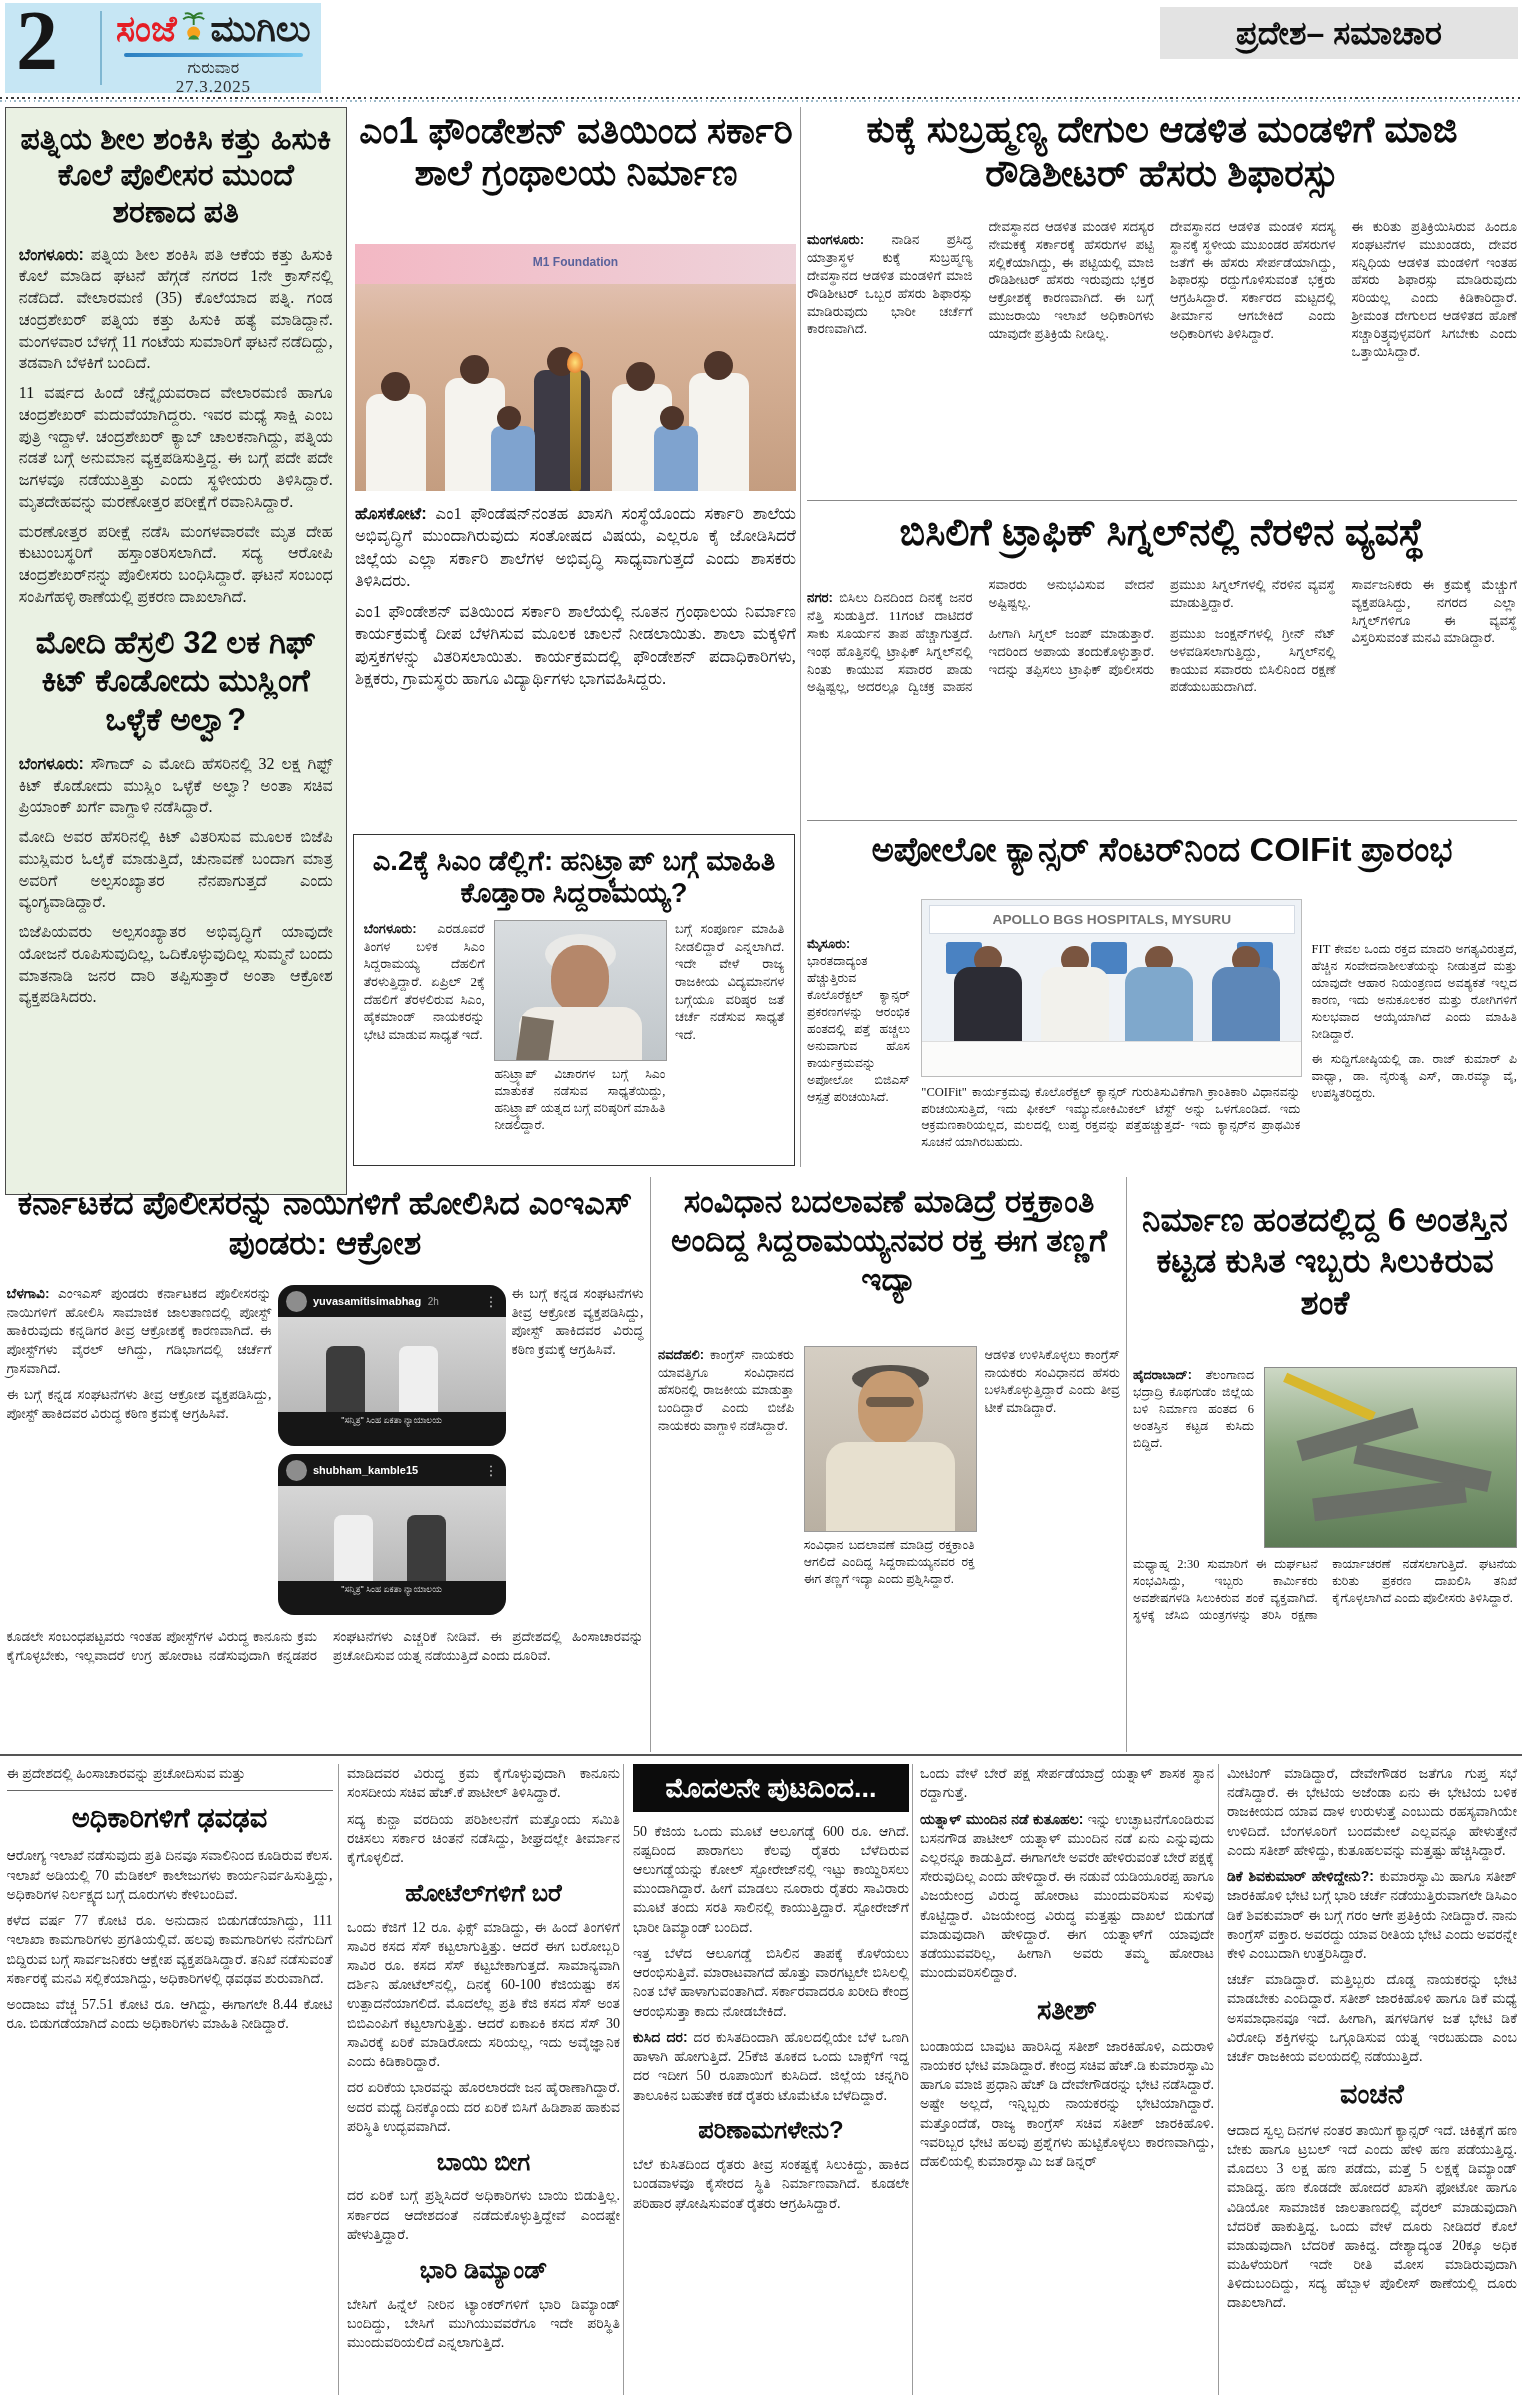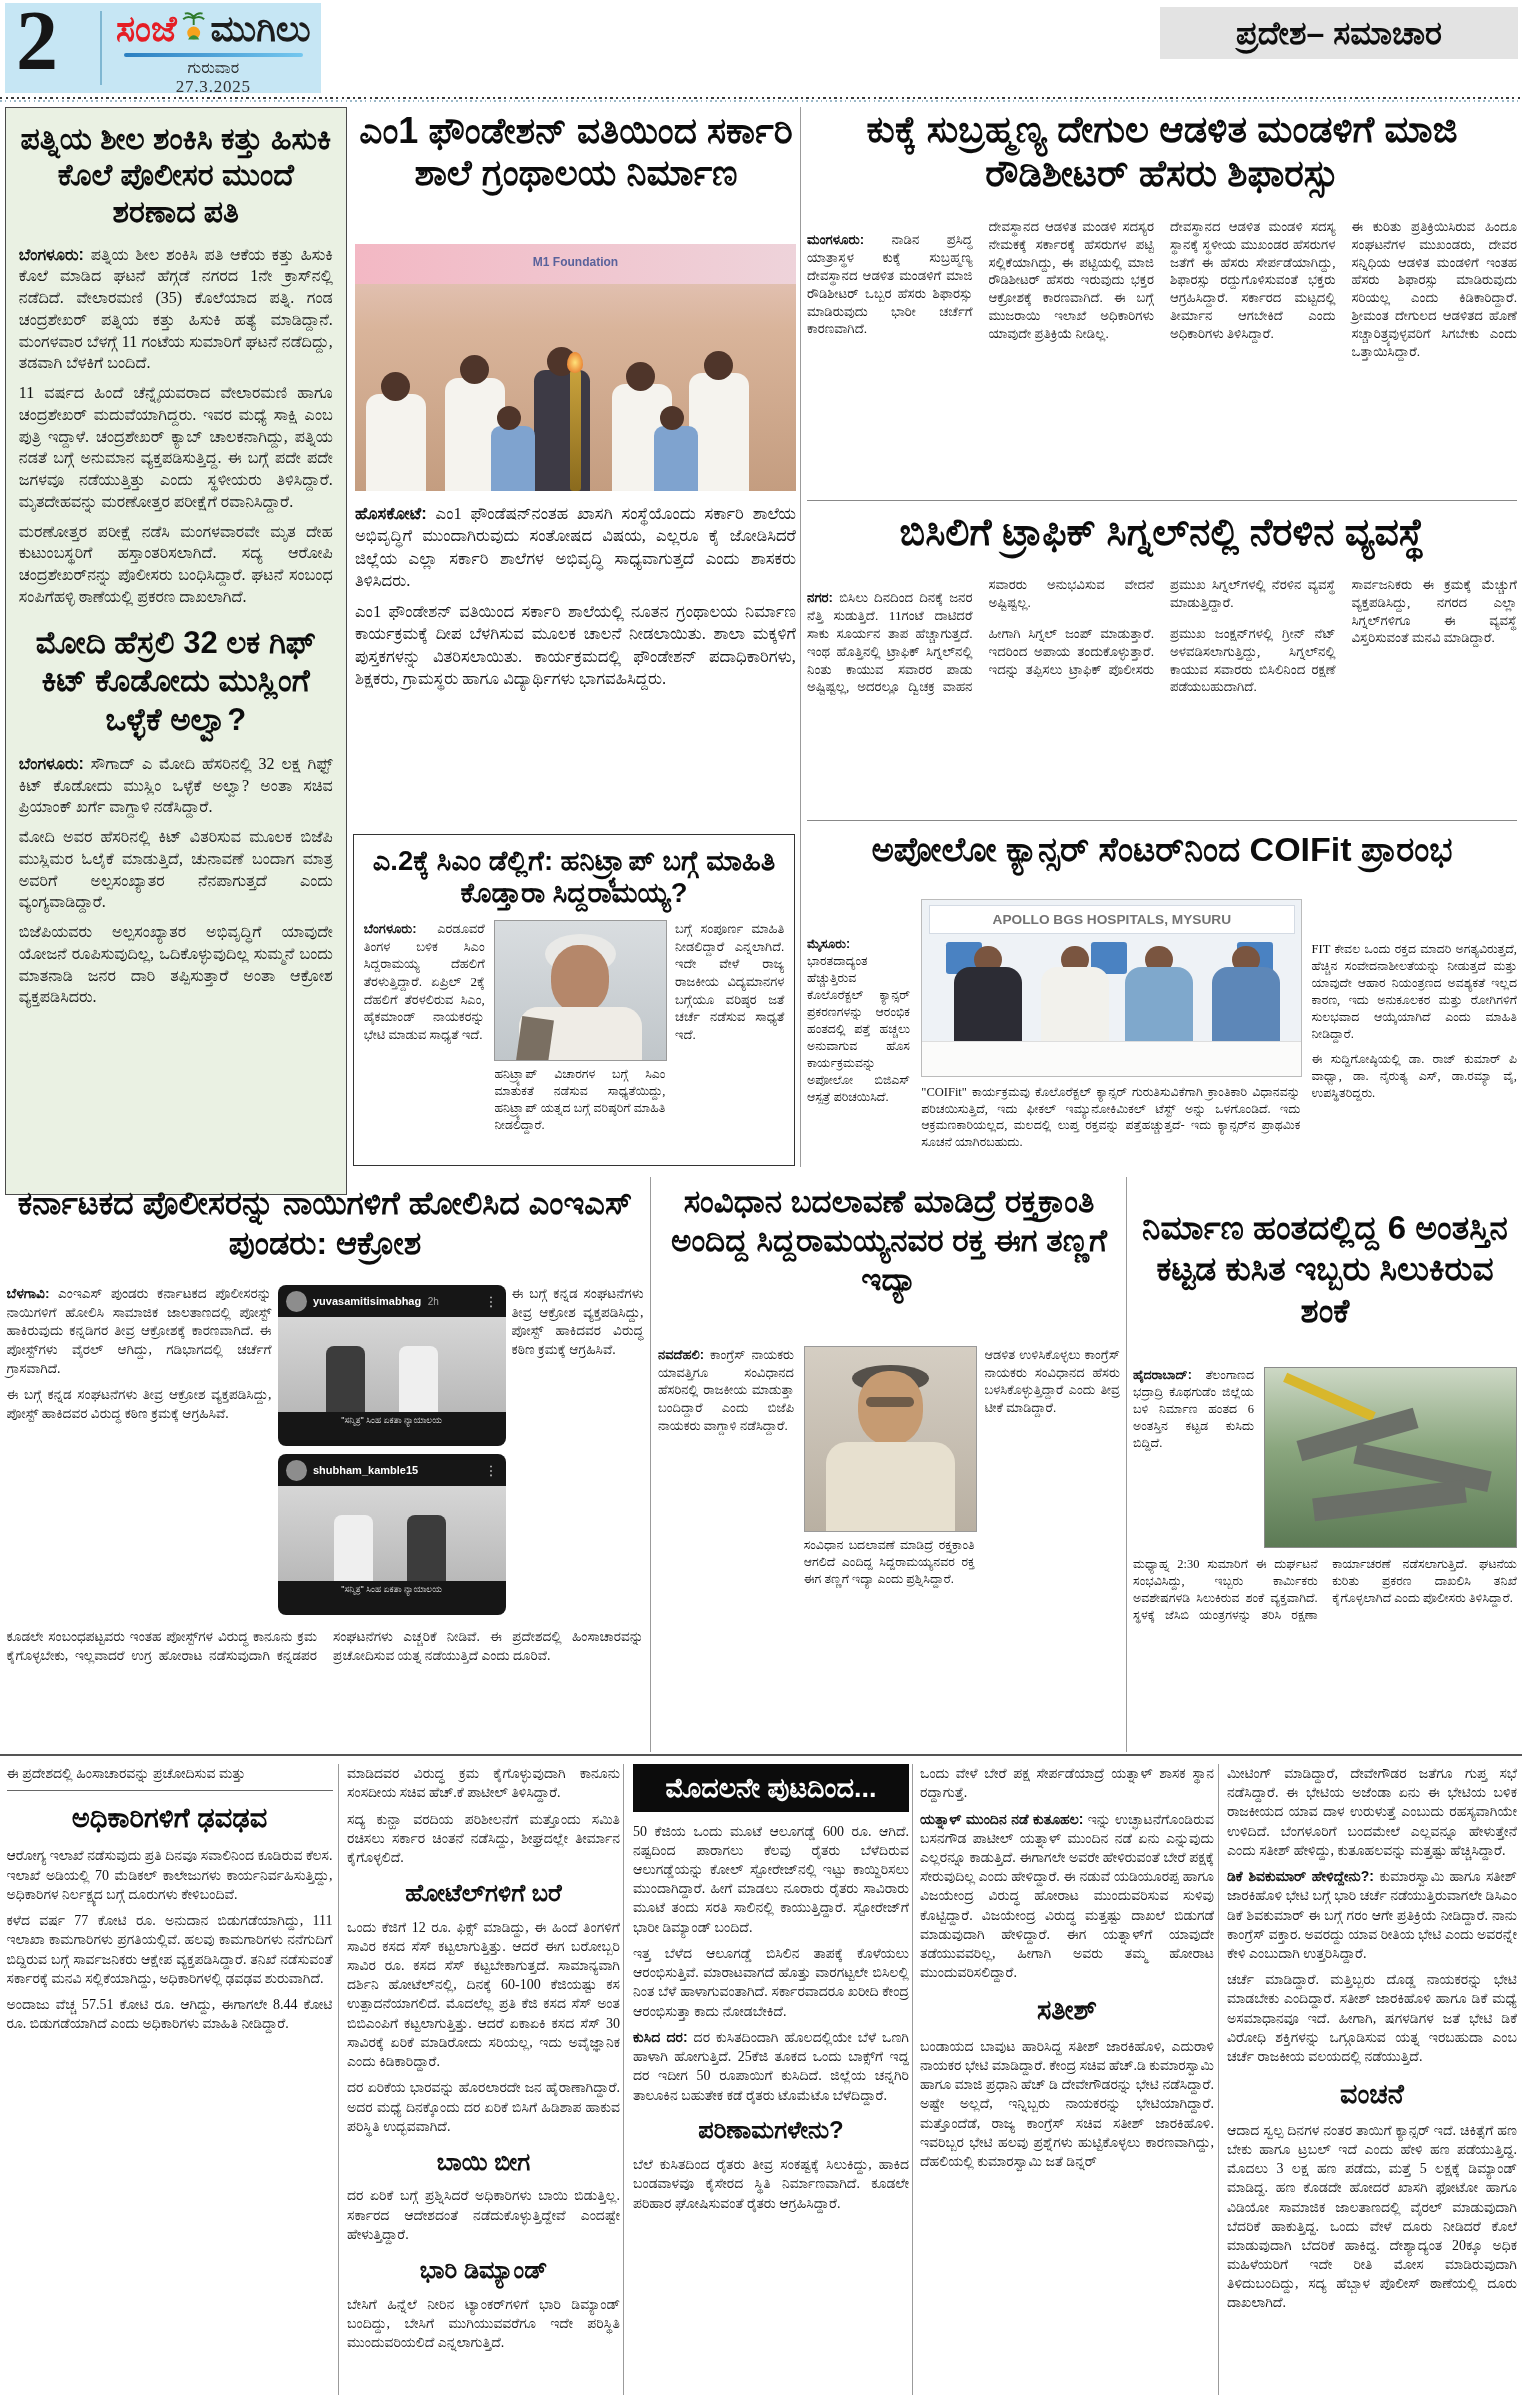--- a/index.html
+++ b/index.html
@@ -83,21 +83,21 @@
   .pa-h{position:absolute;width:27.4px;height:27.4px;border-radius:50%;background:#7a5540;bottom:103px;}
   .pa-table{position:absolute;bottom:0;left:0;right:0;height:34px;background:#fbfbfa;border-top:0.8px solid #ddd;}
   .ap-caption{font-size:12.5px;margin-top:6.5px;text-align:justify;line-height:1.34;}
   .ap-r{flex:1;font-size:12.5px;}
 
   
   .mes-head{left:6.5px;top:1183px;width:637px;font-size:32px;line-height:1.25;}
   .mes-flex{left:6.5px;top:1285px;width:637px;height:337px;display:flex;gap:6px;}
   .mes-l{width:265px;font-size:13.7px;}
   .mes-shots{width:228px;}
-  .ig-card{height:161px;background:#161616;border-radius:8px;color:#eee;margin-bottom:8px;overflow:hidden;
+  .ig-card{height:161px;background:#161616;border-radius:16px;color:#eee;margin-bottom:8px;overflow:hidden;
            font-family:"Liberation Sans",sans-serif;}
   .ig-head{display:flex;align-items:center;gap:6.5px;padding:5.6px 8px;}
   .ig-av{width:21px;height:21px;border-radius:50%;background:#8d8d8d;flex:none;}
   .ig-user{font-size:11px;font-weight:700;color:#fff;}
   .ig-time{font-size:10px;color:#aaa;}
   .ig-dots{margin-left:auto;color:#ddd;font-size:13px;}
   .ig-img{height:95px;background:linear-gradient(#d6d6d6,#b9b9b9);position:relative;}
   .ig-fig{position:absolute;bottom:0;width:39px;height:66px;background:#3c3c3c;border-radius:8px 8px 0 0;}
   .ig-fig.w{background:#efefef;}
   .ig-cap{font-size:9px;color:#e8e8e8;padding:3.2px 6.5px;text-align:center;white-space:nowrap;overflow:hidden;}
@@ -110,21 +110,21 @@
   .co-l{width:136px;font-size:13px;}
   .co-c{width:171px;}
   .photo-min{position:relative;width:171px;height:184px;background:linear-gradient(#d5cec3,#b9b0a2);border:0.8px solid #999;overflow:hidden;}
   .pm-head{position:absolute;left:53px;top:24px;width:65px;height:74px;border-radius:46%;background:#c69b72;}
   .pm-hair{position:absolute;left:47px;top:18px;width:77px;height:27.4px;border-radius:50%;background:#55504a;}
   .pm-glass{position:absolute;left:61px;top:50px;width:48px;height:9.7px;background:rgba(40,40,40,.55);border-radius:4.8px;}
   .pm-body{position:absolute;left:21px;top:95px;width:129px;height:89px;border-radius:21px 21px 0 0;background:#e7e0cf;}
   .co-cb{font-size:12.5px;margin-top:4.8px;}
   .co-r{flex:1;font-size:13px;}
   .vrB2{left:1126px;top:1177px;height:575px;}
-  .bld-head{left:1133px;top:1199px;width:384px;font-size:33px;line-height:1.25;margin-top:8px;}
+  .bld-head{left:1133px;top:1199px;width:384px;font-size:33px;line-height:1.25;}
   .bld-flex{left:1133px;top:1367px;width:384px;height:181px;display:flex;gap:9.7px;}
   .bld-l{width:121px;font-size:12.5px;}
   .photo-bld{position:relative;flex:1;background:linear-gradient(180deg,#cdd8c5 0%,#8aa67e 45%,#5c7a55 100%);border:0.8px solid #8a8a8a;overflow:hidden;}
   .pb-slab{position:absolute;background:#6b6f68;}
   .pb-arm{position:absolute;left:16px;top:24px;width:97px;height:9.7px;background:#d8b72c;transform:rotate(24deg);}
   .bld-bottom{left:1133px;top:1556px;width:384px;height:194px;column-count:2;column-gap:14.5px;font-size:12.5px;overflow:hidden;}
 
   .hr-mid{left:0;top:1754px;width:1523px;height:1.6px;background:#555;}
 
   

